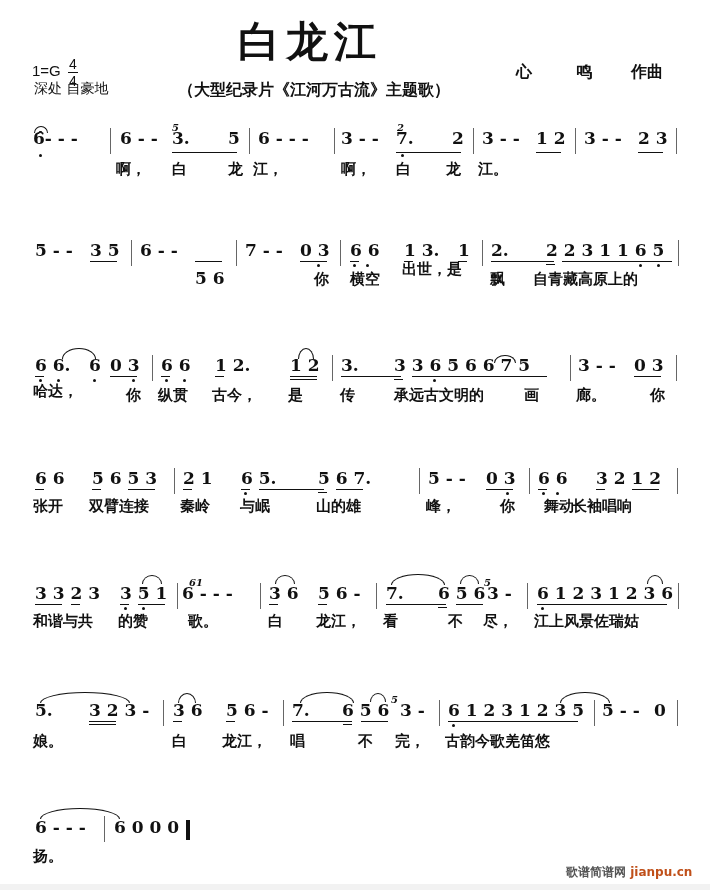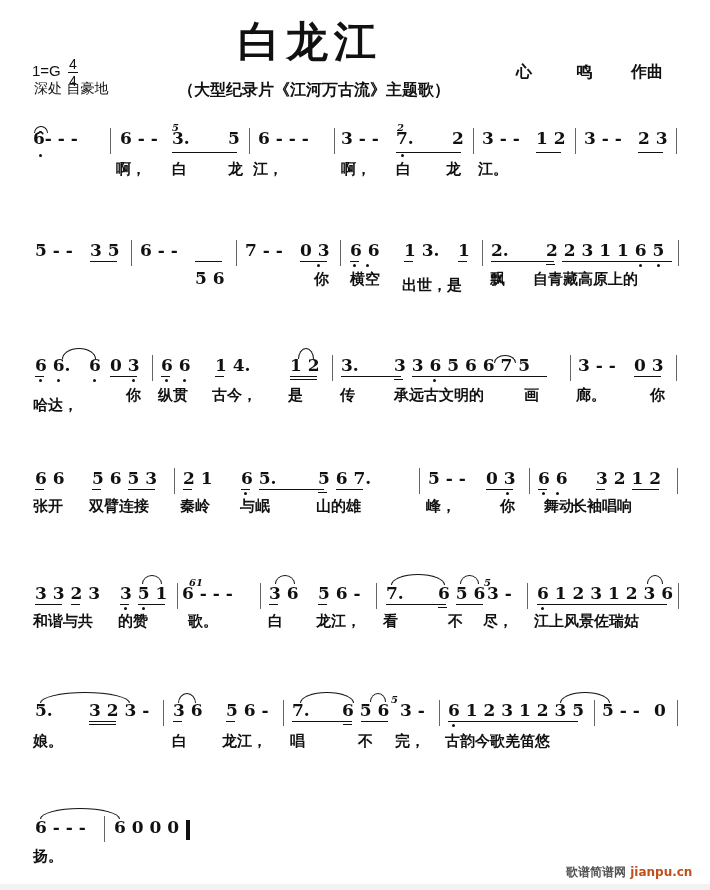--- a/index.html
+++ b/index.html
@@ -73,34 +73,34 @@
     <div class="abs n" style="left: 195px; top: 240px; margin-top: 28px;">5 6</div>
     <div class="abs n" style="left: 245px; top: 240px;">7 - -</div>
     <div class="abs n" style="left: 300px; top: 240px;">0 3</div>
     <div class="abs n" style="left: 350px; top: 240px;">6 6</div>
     <div class="abs n" style="left: 404px; top: 240px;">1 3.</div>
     <div class="abs n" style="left: 458px; top: 240px;">1</div>
     <div class="abs n" style="left: 491px; top: 240px;">2.</div>
     <div class="abs n" style="left: 546px; top: 240px;">2 2 3 1 1 6 5</div>
     <div class="abs ly" style="left: 314px; top: 270px;">你</div>
     <div class="abs ly" style="left: 350px; top: 270px;">横空</div>
-    <div class="abs ly" style="left: 402px; top: 276px;">出世，是</div>
+    <div class="abs ly" style="left: 402px; top: 260px;">出世，是</div>
     <div class="abs ly" style="left: 490px; top: 270px;">飘</div>
     <div class="abs ly" style="left: 533px; top: 270px;">自青藏高原上的</div>
     <div class="abs n" style="left: 35px; top: 355px;">6 6.</div>
     <div class="abs n" style="left: 89px; top: 355px;">6</div>
     <div class="abs n" style="left: 110px; top: 355px;">0 3</div>
     <div class="abs n" style="left: 161px; top: 355px;">6 6</div>
-    <div class="abs n" style="left: 215px; top: 355px;">1 4.</div>
+    <div class="abs n" style="left: 215px; top: 355px;">1 2.</div>
     <div class="abs n" style="left: 290px; top: 355px;">1 2</div>
     <div class="abs n" style="left: 341px; top: 355px;">3.</div>
     <div class="abs n" style="left: 394px; top: 355px;">3 3 6 5 6 6 7 5</div>
     <div class="abs n" style="left: 578px; top: 355px;">3 - -</div>
     <div class="abs n" style="left: 634px; top: 355px;">0 3</div>
-    <div class="abs ly" style="left: 33px; top: 396px;">哈达，</div>
+    <div class="abs ly" style="left: 33px; top: 382px;">哈达，</div>
     <div class="abs ly" style="left: 126px; top: 386px;">你</div>
     <div class="abs ly" style="left: 158px; top: 386px;">纵贯</div>
     <div class="abs ly" style="left: 212px; top: 386px;">古今，</div>
     <div class="abs ly" style="left: 288px; top: 386px;">是</div>
     <div class="abs ly" style="left: 340px; top: 386px;">传</div>
     <div class="abs ly" style="left: 394px; top: 386px;">承远古文明的</div>
     <div class="abs ly" style="left: 524px; top: 386px;">画</div>
     <div class="abs ly" style="left: 576px; top: 386px;">廊。</div>
     <div class="abs ly" style="left: 650px; top: 386px;">你</div>
     <div class="abs n" style="left: 35px; top: 468px;">6 6</div>

